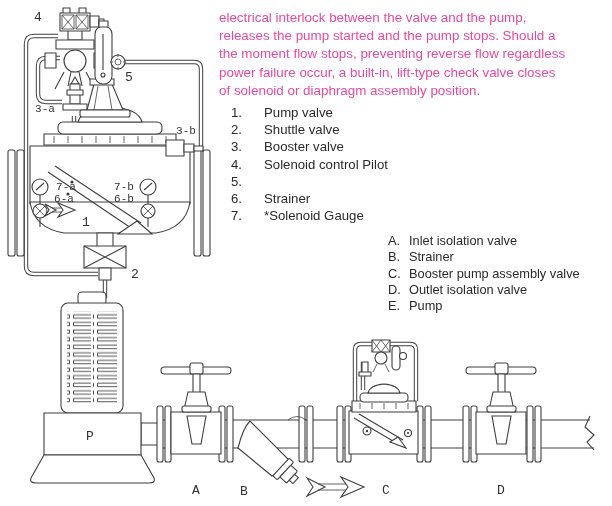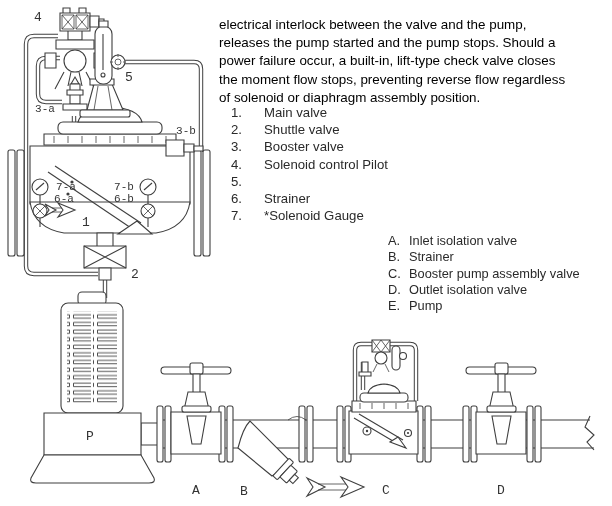--- a/index.html
+++ b/index.html
@@ -1,22 +1,22 @@
 <!DOCTYPE html>
 <html><head>
 <meta charset="utf-8">
 <style>
   html,body { margin:0; padding:0; background:#fff; }
   .page {
     position:relative; width:612px; height:506px; background:#ffffff;
     font-family:"Liberation Sans", sans-serif; color:#2a2a2a; overflow:hidden;
   }
   .desc {
-    position:absolute; left:219px; top:16px; width:393px;
-    font-size:13.4px; line-height:18.2px; color:#000000;
+    position:absolute; left:219px; top:9px; width:393px;
+    font-size:13.4px; line-height:18.2px; color:#ec4899;
   }
   .desc div { white-space:nowrap; }
   .plist { position:absolute; left:231px; top:104px; font-size:13.2px; line-height:17.2px; }
   .plist .row { display:flex; }
   .plist .n { width:33px; }
   .alist { position:absolute; left:388px; top:233px; font-size:12.8px; line-height:16.3px; }
   .alist .row { display:flex; }
   .alist .n { width:21px; }
   svg { position:absolute; }
   svg * { vector-effect:non-scaling-stroke; }
@@ -33,29 +33,29 @@
   text.big { font-size:13px; }
 </style>
 </head>
 <body style="--line: #3f3f3f; color: rgb(42, 42, 42);">
 
 <div class="page">
 
   <div class="desc">
     <div>electrical interlock between the valve and the pump,</div>
     <div>releases the pump started and the pump stops. Should a</div>
+    <div>the moment flow stops, preventing reverse flow regardless</div>
     <div>power failure occur, a built-in, lift-type check valve closes</div>
-    <div>the moment flow stops, preventing reverse flow regardless</div>
     <div>of solenoid or diaphragm assembly position.</div>
   </div>
 
   <div class="plist">
     <div class="row">
         <span class="n">1.</span>
-        <span>Main valve</span>
+        <span>Pump valve</span>
       </div>
     <div class="row">
         <span class="n">2.</span>
         <span>Shuttle valve</span>
       </div>
     <div class="row">
         <span class="n">3.</span>
         <span>Booster valve</span>
       </div>
     <div class="row">

